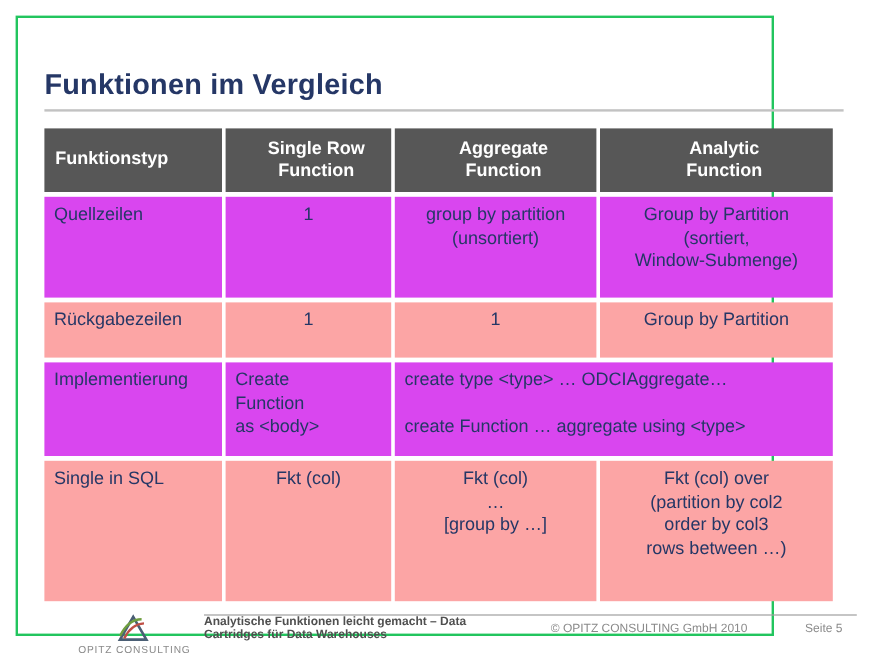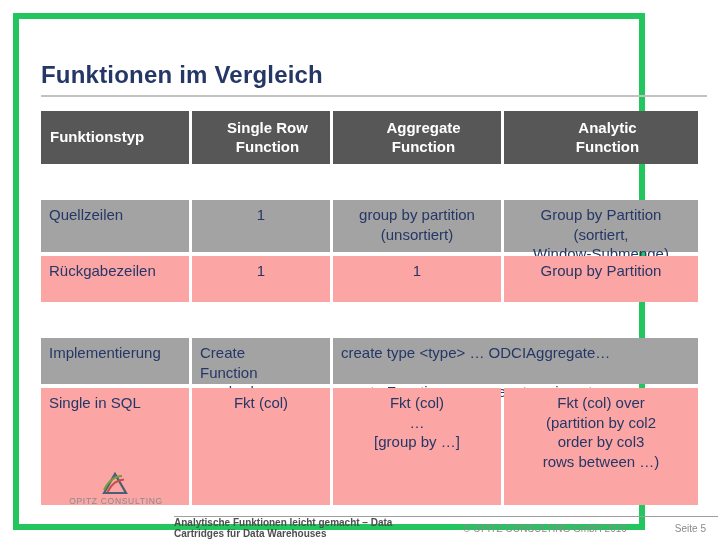--- a/index.html
+++ b/index.html
@@ -1,20 +1,20 @@
 <!DOCTYPE html>
 <html><head>
 <meta charset="utf-8">
 <style>
   * { margin:0; padding:0; box-sizing:border-box; }
   html,body { width:728px; height:546px; background:#ffffff; overflow:hidden;
               font-family:"Liberation Sans", sans-serif; }
   .slide {
     position:absolute; left:13px; top:13px; width:632px; height:517px;
-    background:#ffffff; border:6px solid #22c55e;
+    background:#ffffff; border:2px solid #22c55e;
   }
   .title {
     position:absolute; left:22px; top:42px;
     font-size:24px; font-weight:bold; color:#253766; letter-spacing:0.2px;
   }
   .title-rule {
     position:absolute; left:22px; top:76px; width:666px; height:0;
     border-top:2px solid #c2c2c2;
   }
   .comp-table {
@@ -27,26 +27,26 @@
   .hcell {
     background:#575757; color:#ffffff; font-weight:bold; font-size:15px;
     display:flex; align-items:center; justify-content:center; text-align:center;
     white-space:pre-line; line-height:1.25;padding-left:13px;
   }
   .hcell.first { justify-content:flex-start; text-align:left; padding-left:9px; }
   .cell {
     font-size:15px; color:#253766; line-height:1.3;
     padding:5px 8px; white-space:pre-line;
   }
-  .shade-a { background:#a3a3a3;margin-top:32px; }
+  .shade-a { background:#d946ef; }
   .shade-b { background:#fca5a5; }
   .center { text-align:center; }
   .span2 { grid-column:3 / 5; }
   .footer-left {
-    position:absolute; left:40px; top:452px; width:114px; text-align:center;
+    position:absolute; left:40px; top:496px; width:114px; text-align:center;
   }
   .footer-left svg { display:block; margin:0 auto 1px auto; }
   .logo-word { font-size:8.5px; color:#8a8a8a; letter-spacing:0.7px; white-space:nowrap; }
   .footer-rule {
     position:absolute; left:155px; top:497px; width:544px; height:0;
     border-top:1px solid #9f9f9f;
   }
   .footer-row {
     position:absolute; left:155px; top:500px; width:544px; height:18px;
     display:flex; align-items:center;gap:18px;

